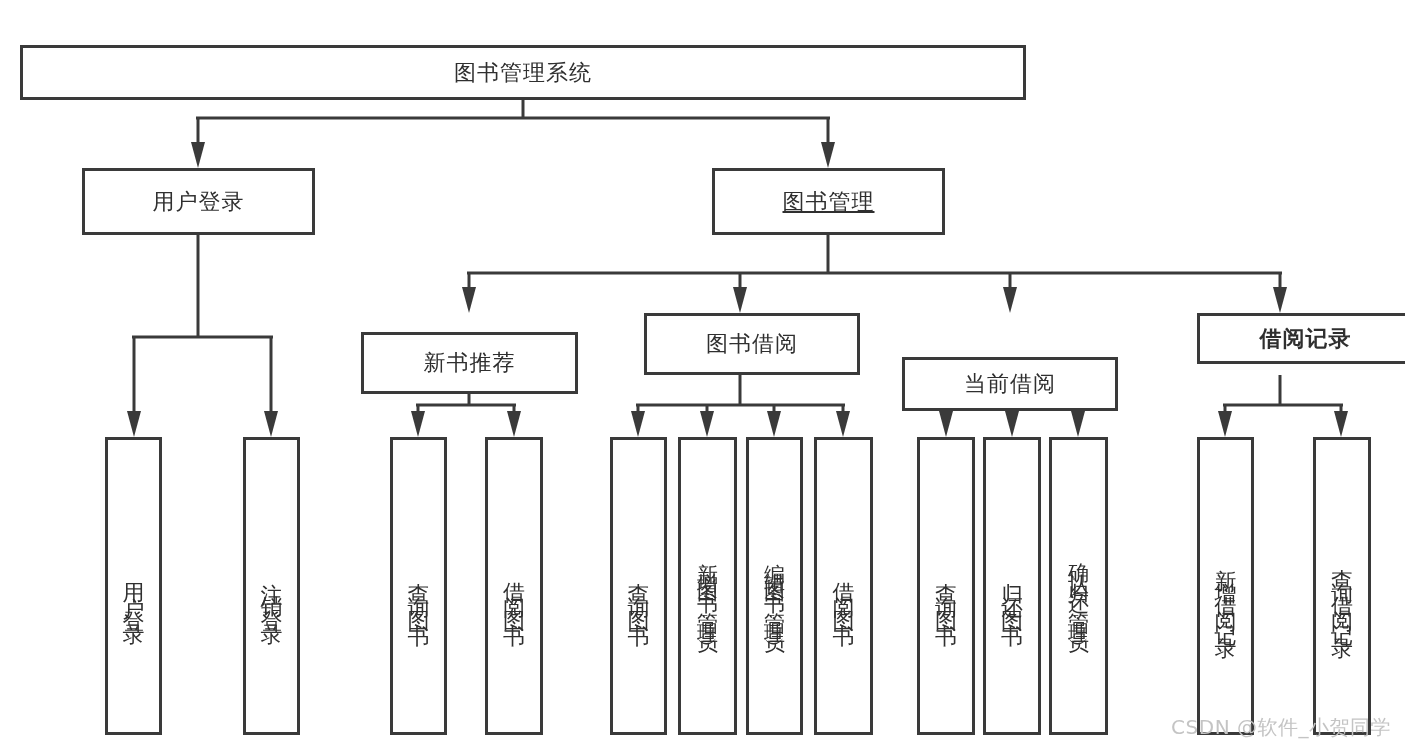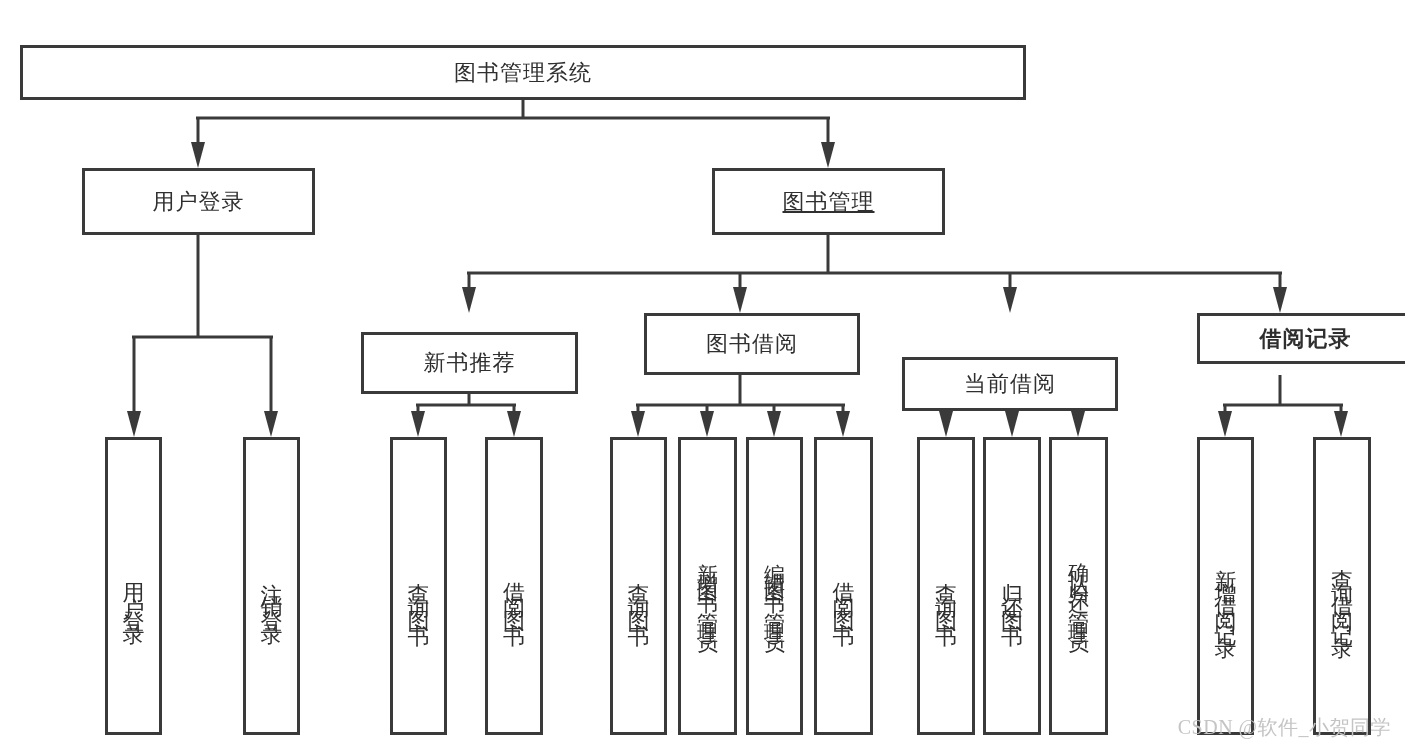--- a/index.html
+++ b/index.html
@@ -50,21 +50,20 @@
     margin-bottom: -10px;
   }
   #watermark {
     position: absolute;
     right: 14px;
     bottom: 6px;
     font-size: 20px;
     color: #c4c4c4;
     letter-spacing: 0.5px;
     white-space: nowrap;
-    font-family: Liberation Serif, serif;
   }
   svg line { stroke: #3a3a3a; stroke-width: 3; }
   svg polygon { fill: #3a3a3a; }
 </style>
 </head>
 <body>
 
 <div id="canvas">
 
   <svg id="wires" viewBox="0 0 1405 747">

